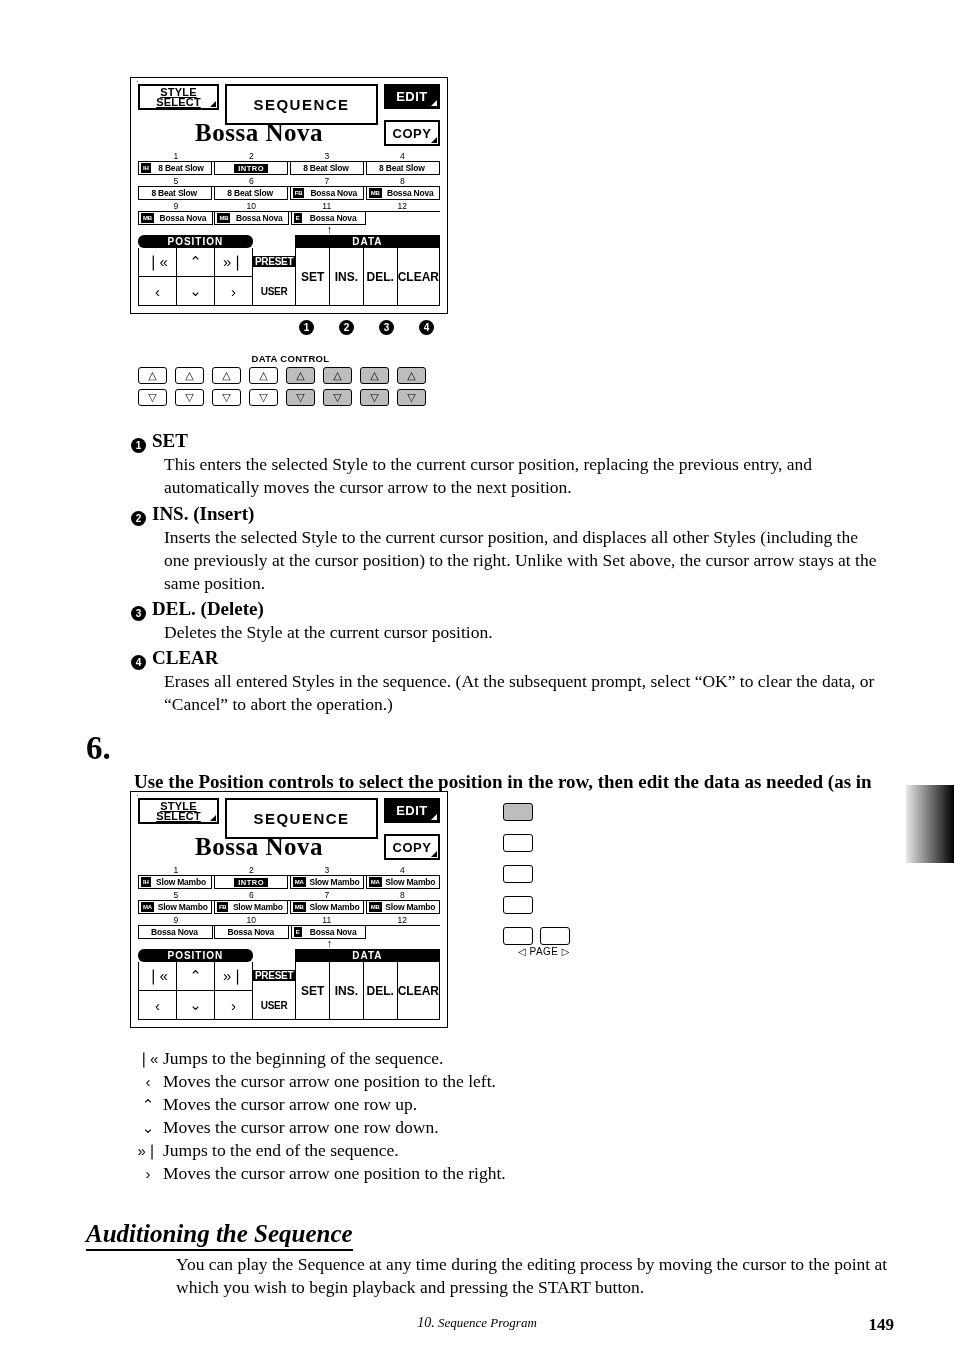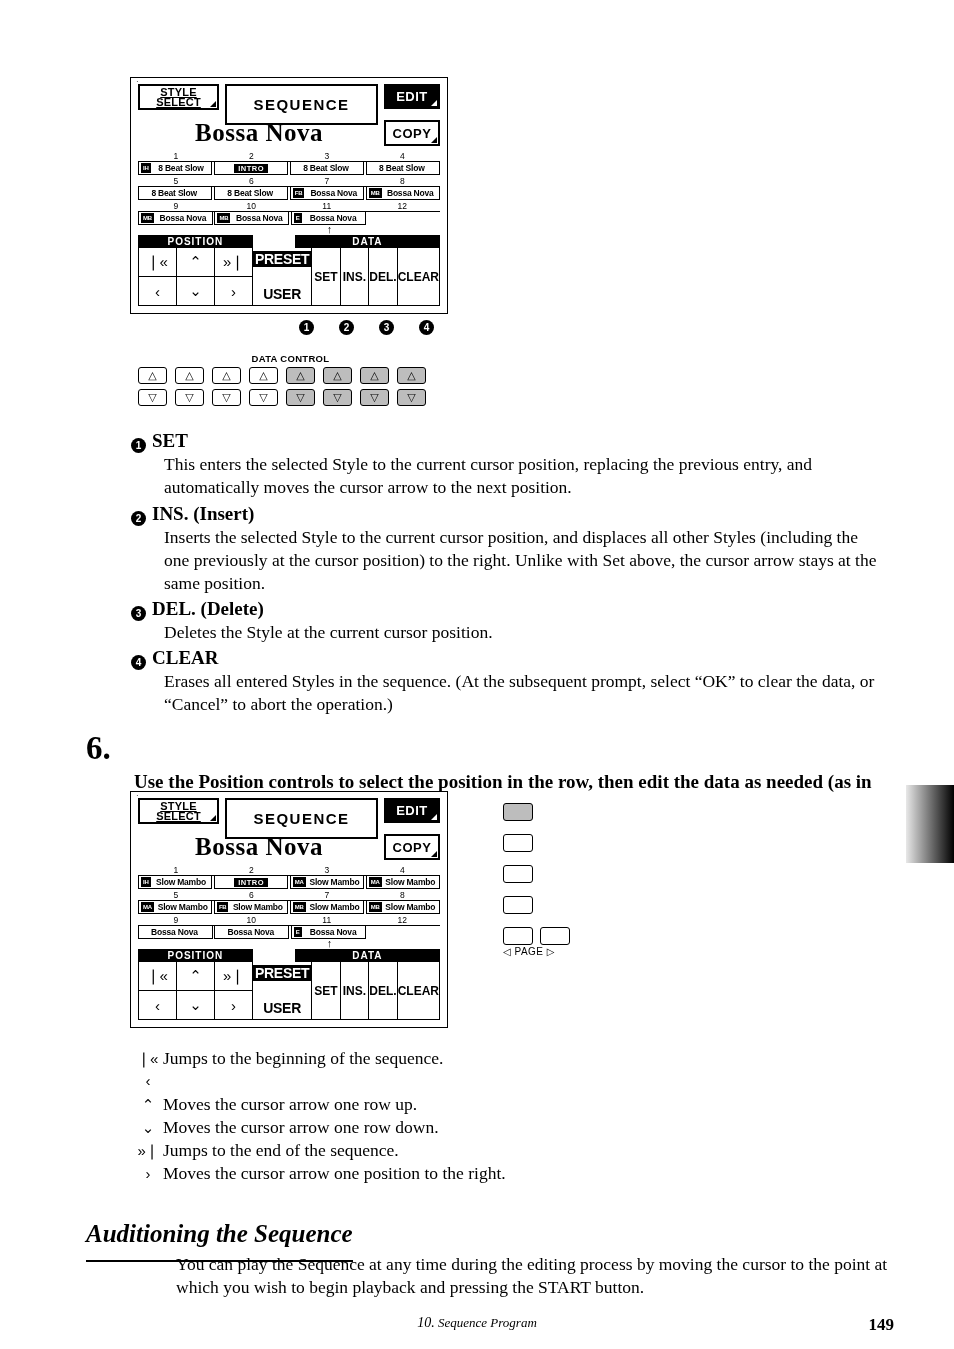--- a/index.html
+++ b/index.html
@@ -77,39 +77,39 @@
     font-family:"Liberation Sans",sans-serif;
   }
 
   
   .barrow{display:flex;margin-top:1px;}
   .bar{
     background:#000;color:#fff;text-align:center;
     font-family:"Liberation Sans",sans-serif;font-size:10px;font-weight:bold;
     letter-spacing:1px;line-height:13px;height:13px;
   }
-  .bar.position{width:38%;margin-right:2px;}
+  .bar.position{width:38%;margin-right:2px;border-radius:6px;}
   .bar.data{flex:1;margin-left:40px;}
   .ctrlrow{display:flex;border:1.5px solid #000;border-top:none;height:58px;box-sizing:border-box;}
   .posgrid{width:38%;display:flex;border-right:1.5px solid #000;box-sizing:border-box;}
   .poscol{flex:1;display:flex;flex-direction:column;border-right:1.5px solid #000;box-sizing:border-box;}
   .poscol:last-child{border-right:none;}
   .poscell{
     flex:1;display:flex;align-items:center;justify-content:center;
     font-family:"Liberation Sans",sans-serif;font-size:15px;
   }
   .poscell.top{border-bottom:1.5px solid #000;}
   .datagrid{flex:1;display:flex;}
   .dcell{
     flex:1;display:flex;align-items:center;justify-content:center;
     border-right:1.5px solid #000;box-sizing:border-box;
     font-family:"Liberation Sans",sans-serif;font-size:12px;font-weight:600;
   }
   .dcell:last-child{border-right:none;}
-  .presetcell{flex-direction:column;gap:19px;font-size:14px;}
+  .presetcell{flex-direction:column;gap:19px;font-size:10px;}
   .presetcell .pv{background:#000;color:#fff;padding:0 2px;font-weight:bold;letter-spacing:-.3px;}
   .presetcell .uv{letter-spacing:-.3px;}
 
   
   .callouts{position:absolute;display:flex;}
   .cnum{
     width:15px;height:15px;border-radius:50%;background:#000;color:#fff;
     font-family:"Liberation Sans",sans-serif;font-size:10px;font-weight:bold;
     display:flex;align-items:center;justify-content:center;
   }
@@ -132,21 +132,21 @@
   .side-btns{position:absolute;}
   .sb{
     width:30px;height:18px;border:1.8px solid #000;border-radius:3px;background:#fff;
     margin-bottom:13px;box-sizing:border-box;
   }
   .sb.hl{background:#bdbdbd;}
   .sb-pair{display:flex;gap:7px;margin-bottom:1px;}
   .sb-pair .sb{margin-bottom:0;}
   .page-lbl{
     font-family:"Liberation Sans",sans-serif;font-size:10px;
-    letter-spacing:.5px;text-align:left;width:67px;
+    letter-spacing:.5px;text-align:right;width:67px;
   }
 
   
   .num-item{position:absolute;}
   .item-head{display:flex;align-items:baseline;gap:6px;}
   .item-head .circ{
     width:15px;height:15px;border-radius:50%;background:#000;color:#fff;
     font-family:"Liberation Sans",sans-serif;font-size:10px;font-weight:bold;
     display:flex;align-items:center;justify-content:center;flex:none;
     position:relative;top:2px;
@@ -161,21 +161,21 @@
   .legend{position:absolute;}
   .legend .lrow{display:flex;align-items:baseline;height:23px;}
   .legend .gly{
     width:30px;flex:none;text-align:center;
     font-family:"Liberation Sans",sans-serif;font-size:15px;line-height:22px;
   }
   .legend .ltxt{font-size:17.5px;line-height:22px;}
 
   .sec-head{
     position:absolute;font-weight:bold;font-style:italic;font-size:25px;
-    border-bottom:2.5px solid #000;padding-bottom:12px;letter-spacing:0;
+    border-bottom:2.5px solid #000;padding-bottom:1px;letter-spacing:0;
   }
   .sec-body{position:absolute;font-size:17.5px;line-height:23px;margin-left:45px;}
 
   .footer{
     position:absolute;bottom:18px;left:0;right:0;text-align:center;
     font-style:italic;font-size:13px;
   }
   .footer .fnum{font-size:14px;}
   .pageno{
     position:absolute;right:60px;bottom:14px;
@@ -533,20 +533,21 @@
       <div class="page-lbl">◁ PAGE ▷</div>
     </div>
 
   <div class="legend" id="legend" style="left:133px;top:1047px;width:600px;">
       <div class="lrow">
         <div class="gly">❘«</div>
         <div class="ltxt">Jumps to the beginning of the sequence.</div>
       </div>
       <div class="lrow">
         <div class="gly">‹</div>
+        <div class="ltxt">Moves the cursor arrow one position to the left.</div>
       </div>
       <div class="lrow">
         <div class="gly">⌃</div>
         <div class="ltxt">Moves the cursor arrow one row up.</div>
       </div>
       <div class="lrow">
         <div class="gly">⌄</div>
         <div class="ltxt">Moves the cursor arrow one row down.</div>
       </div>
       <div class="lrow">

